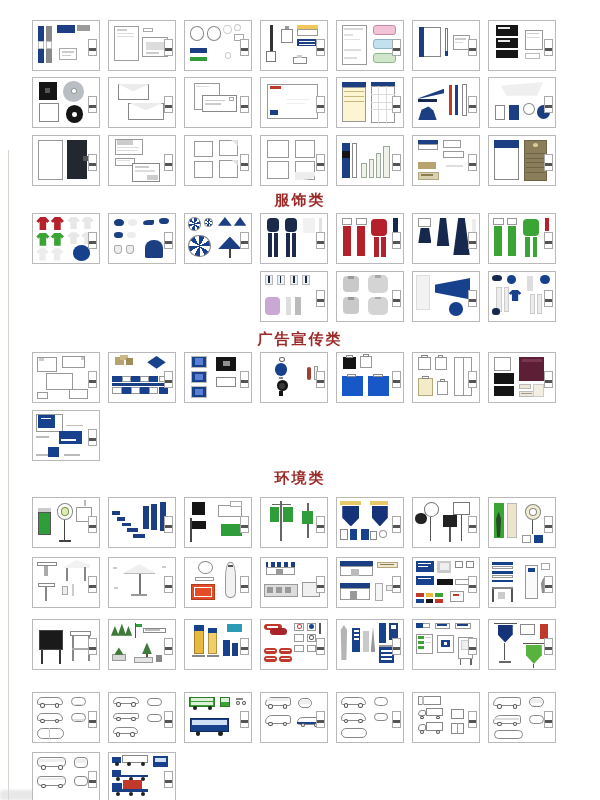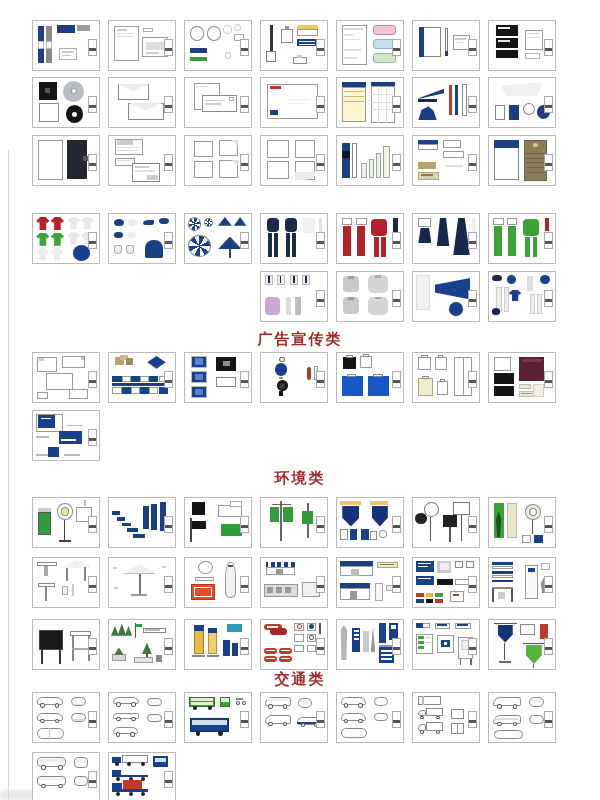--- a/index.html
+++ b/index.html
@@ -14,23 +14,23 @@
              background:linear-gradient(#fff 55%,#555 55%,#555 74%,#fff 74%);}
   .shape{position:absolute;box-sizing:border-box;}
   .watermark{position:absolute;left:0px;top:790px;width:92px;height:10px;background:#d9d9d9;
              border-radius:3px;opacity:.6;filter:blur(1px);}
 </style>
 </head>
 <body>
 
 <div id="canvas">
   <div class="edge-line"></div>
+  <div class="sec-title" style="top:191px">服饰类</div>
   <div class="sec-title" style="top:330px">广告宣传类</div>
   <div class="sec-title" style="top:469px">环境类</div>
-  <div class="sec-title" style="top:670px">交通类</div>
   <div class="watermark"></div>
 <div class="cell" style="left: 32px; top: 20px; width: 68px; height: 51px;">
       <div class="shape" style="left: 7%; top: 10%; width: 9%; height: 75%; background: rgb(28, 62, 130);"></div>
       <div class="shape" style="left: 7%; top: 40%; width: 9%; height: 18%; background: rgb(255, 255, 255); border: 1px solid rgb(187, 187, 187);"></div>
       <div class="shape" style="left: 20%; top: 10%; width: 9%; height: 75%; background: rgb(138, 138, 138);"></div>
       <div class="shape" style="left: 20%; top: 40%; width: 9%; height: 18%; background: rgb(255, 255, 255); border: 1px solid rgb(187, 187, 187);"></div>
       <div class="shape" style="left: 37%; top: 8%; width: 26%; height: 16%; background: rgb(28, 62, 130);"></div>
       <div class="shape" style="left: 66%; top: 8%; width: 20%; height: 13%; background: rgb(154, 154, 154);"></div>
       <div class="shape" style="left: 40%; top: 55%; width: 26%; height: 24%; background: rgb(255, 255, 255); border: 1px solid rgb(170, 170, 170);"></div>
       <div class="shape" style="left: 44%; top: 62%; width: 18%; height: 3%; background: rgb(204, 204, 204);"></div>

